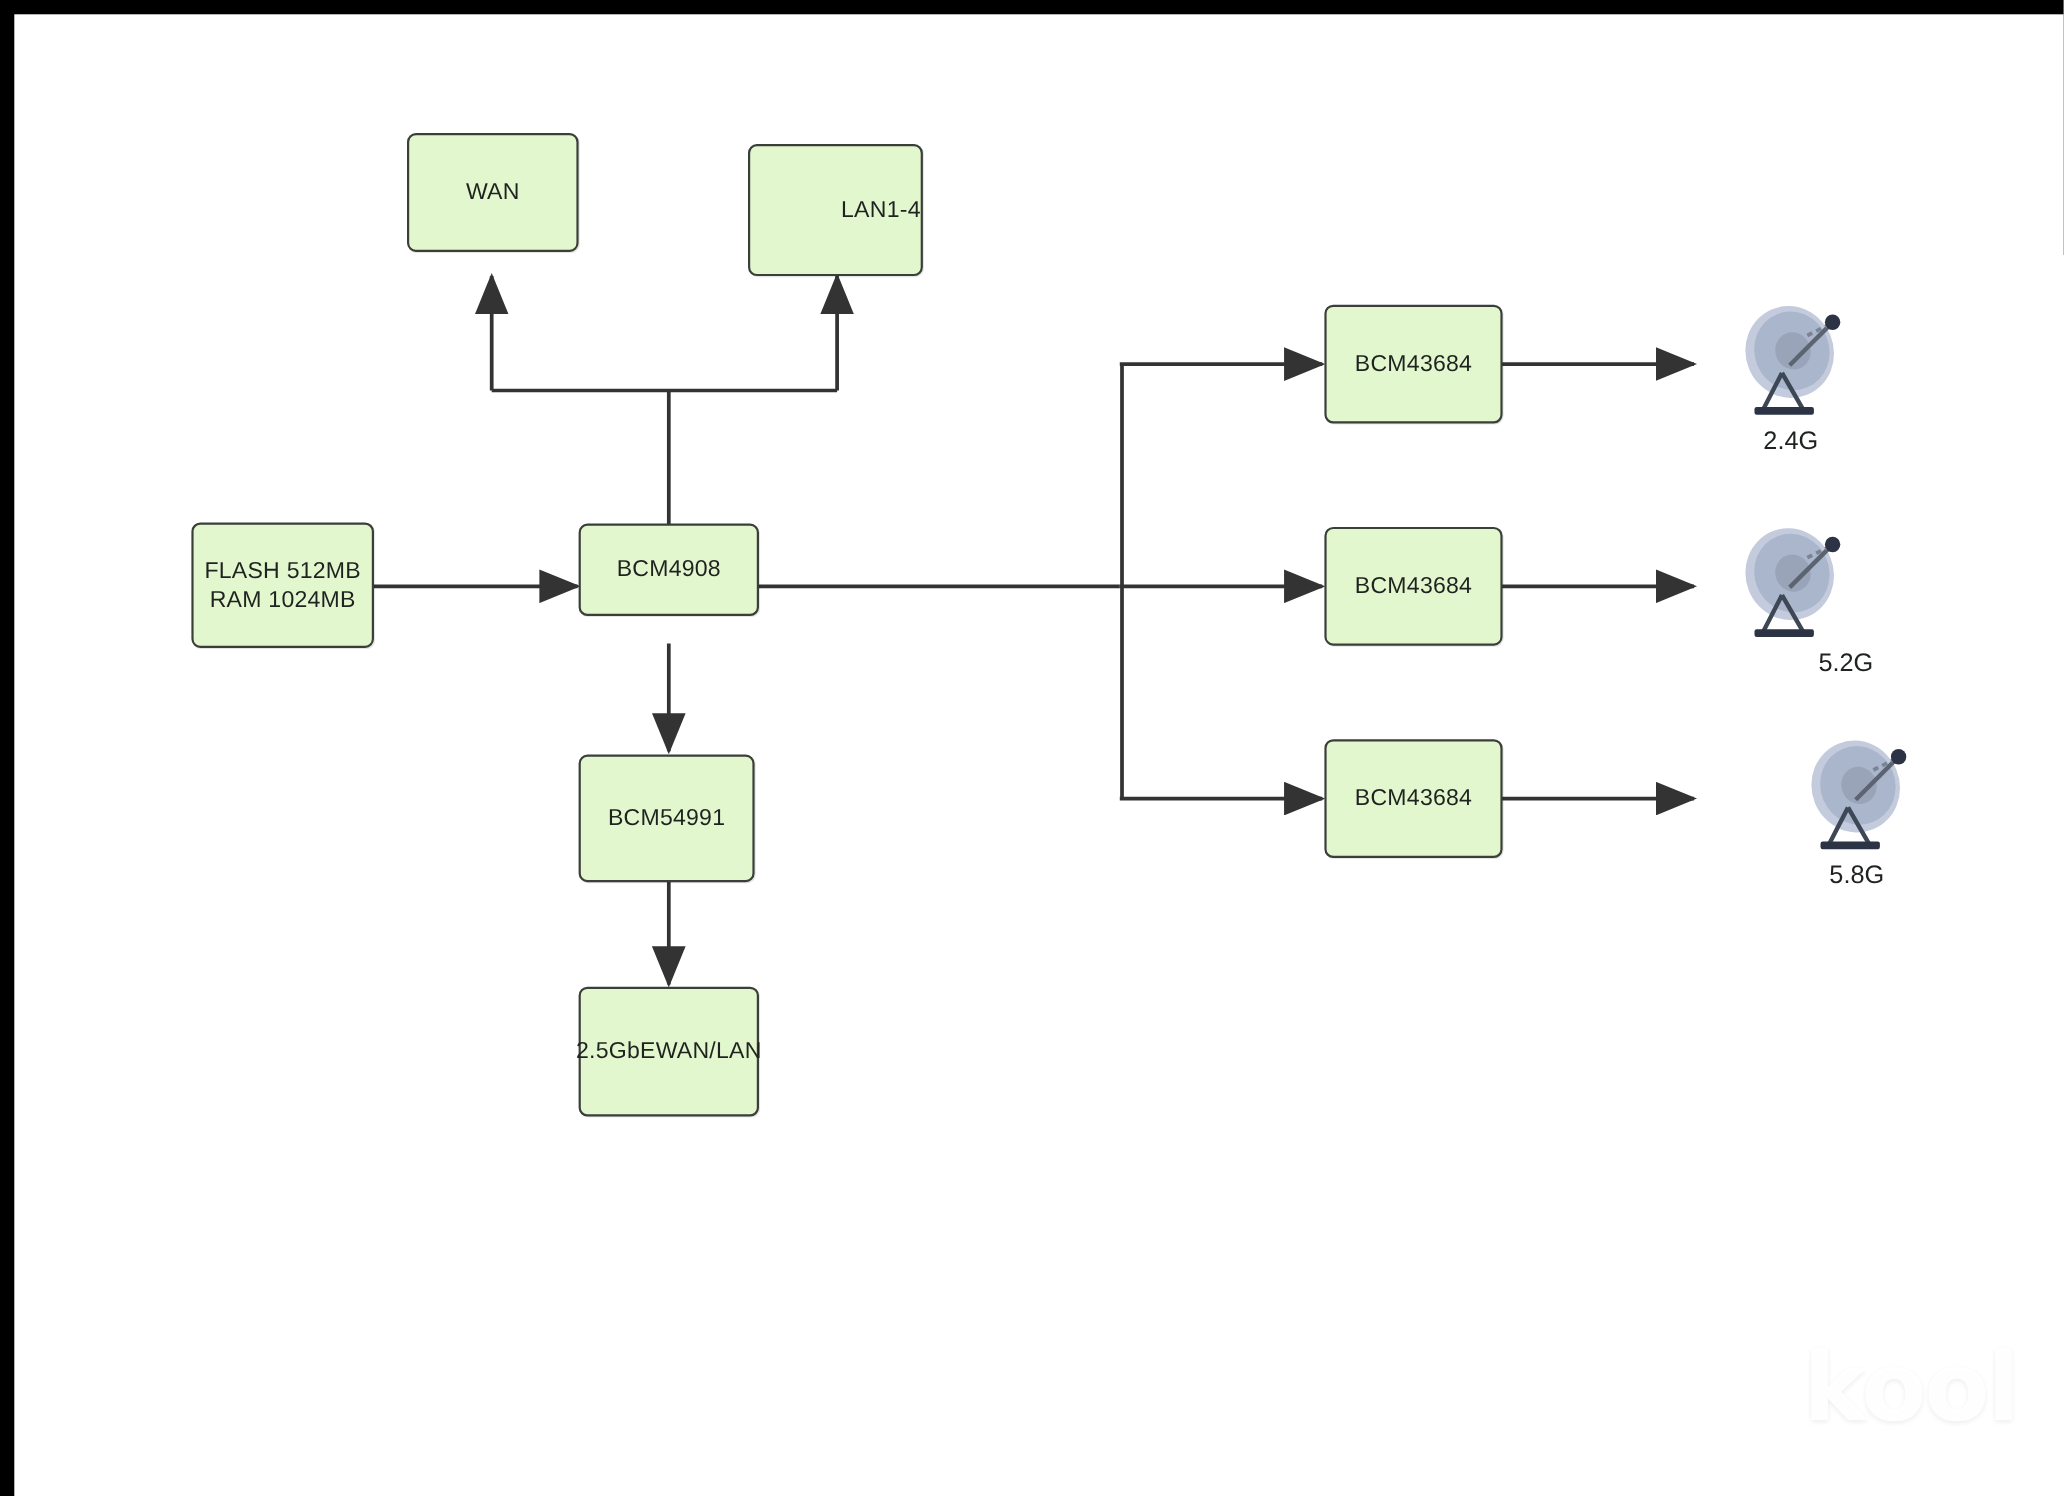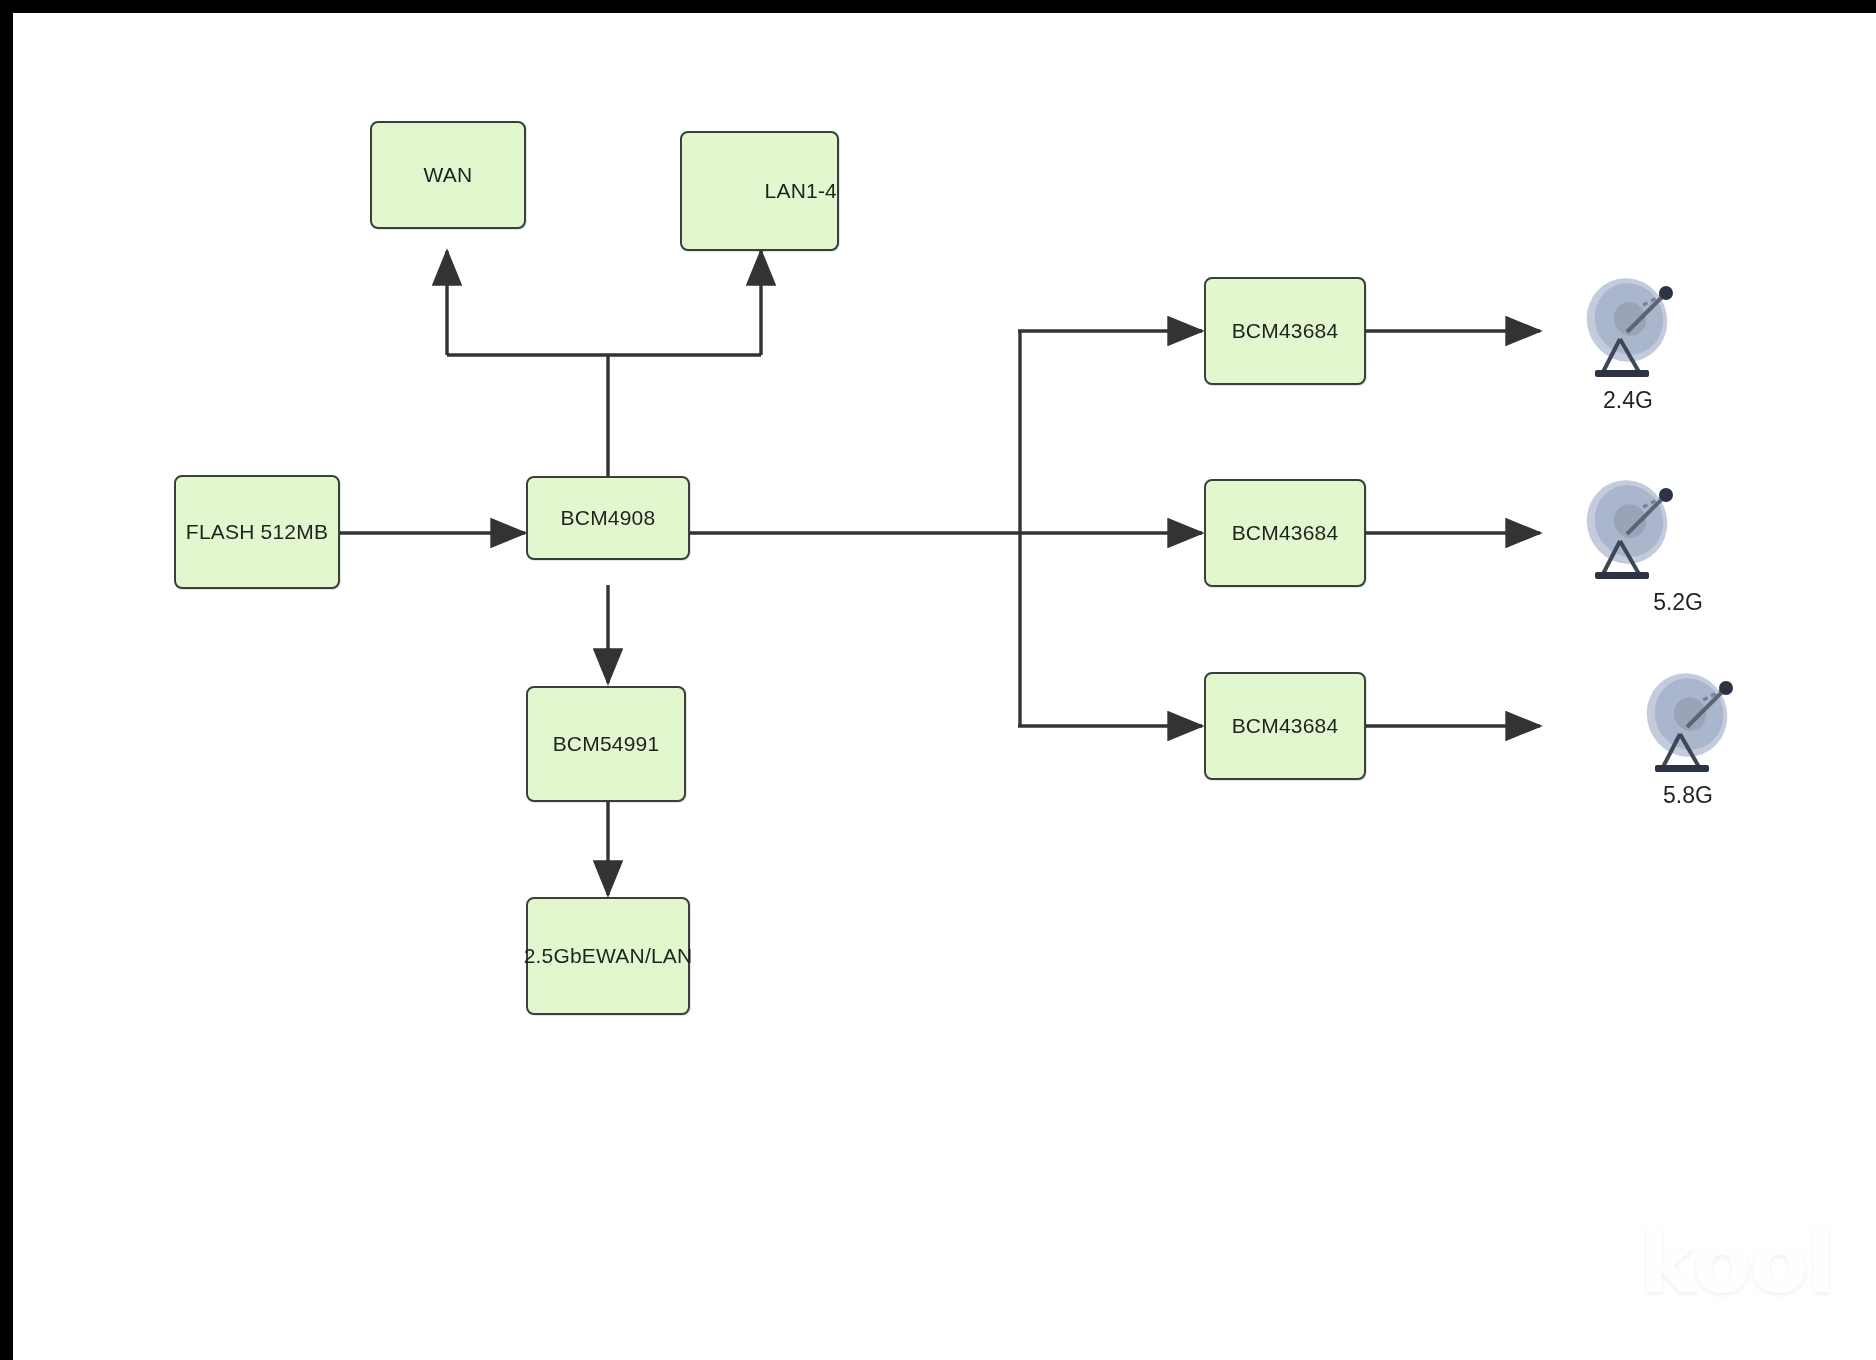--- a/index.html
+++ b/index.html
@@ -136,20 +136,21 @@
     <div class="node" style="left:357px;top:108px;width:156px;height:108px;">
       <span>WAN</span>
     </div>
 
     <div class="node" style="left:667px;top:118px;width:159px;height:120px;justify-content:flex-end;">
       <span>LAN1-4</span>
     </div>
 
     <div class="node" style="left:161px;top:462px;width:166px;height:114px;flex-direction:column;">
       <span>FLASH 512MB</span>
+      <span>RAM 1024MB</span>
     </div>
 
     <div class="node" style="left:513px;top:463px;width:164px;height:84px;">
       <span>BCM4908</span>
     </div>
 
     <div class="node" style="left:513px;top:673px;width:160px;height:116px;">
       <span>BCM54991</span>
     </div>
 

